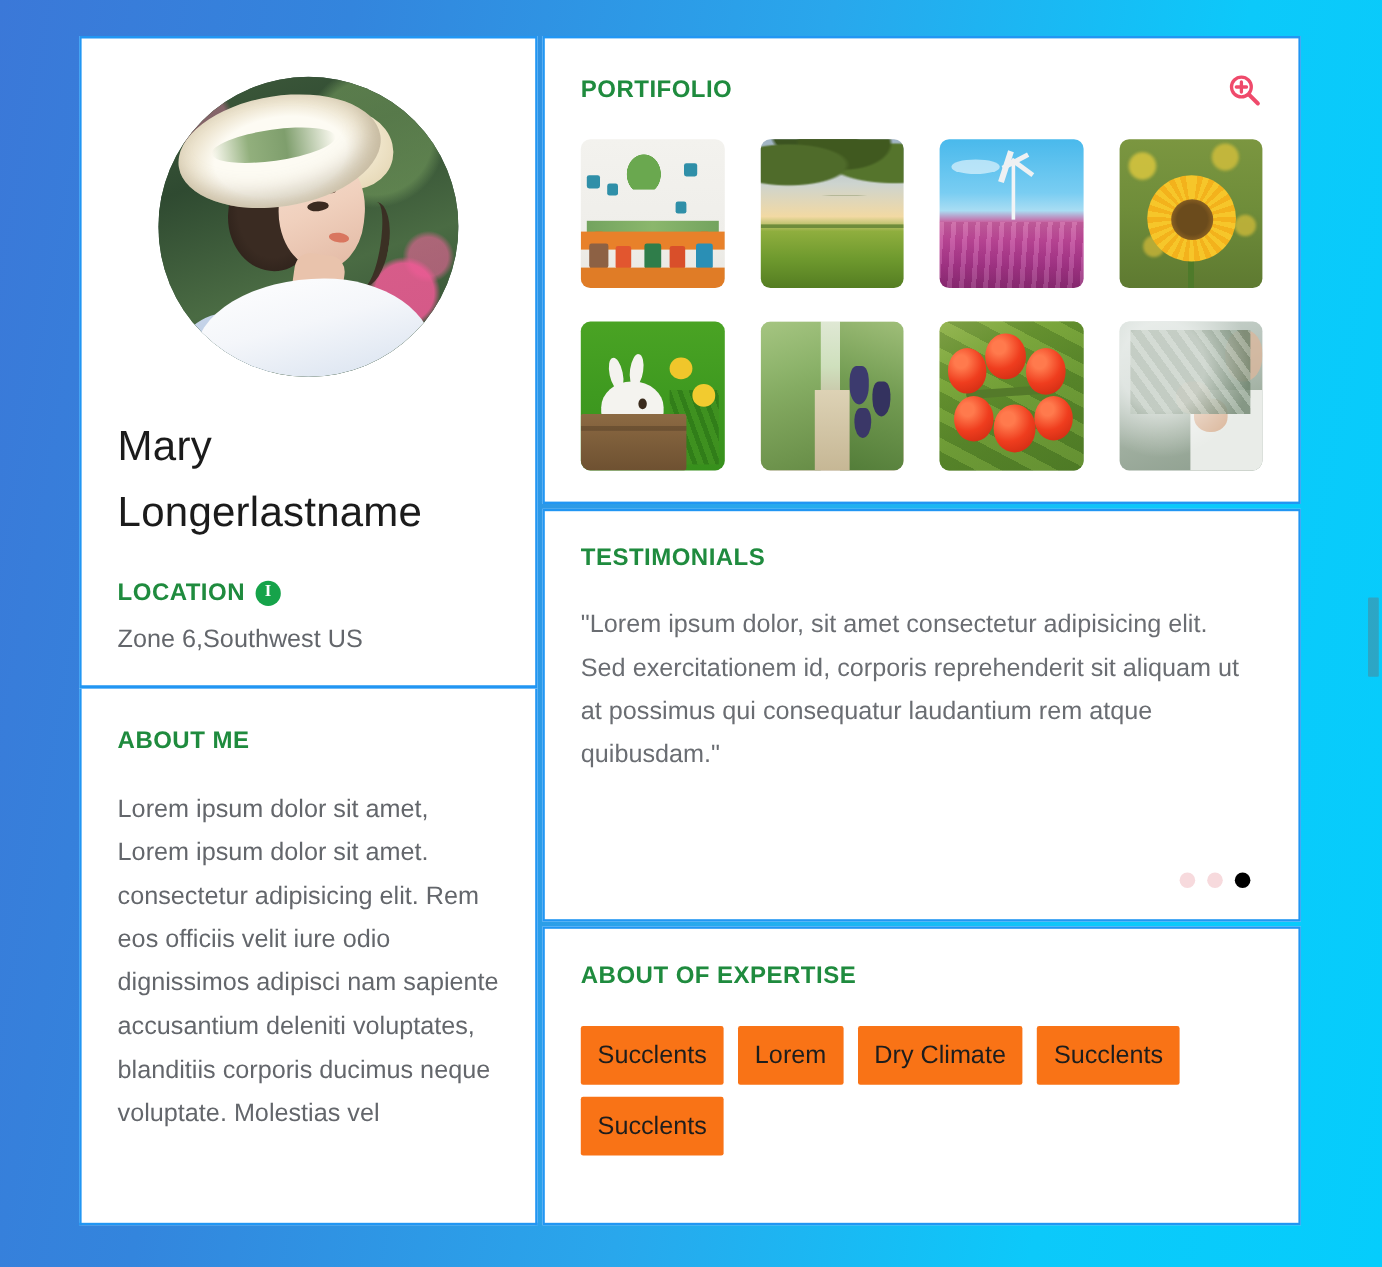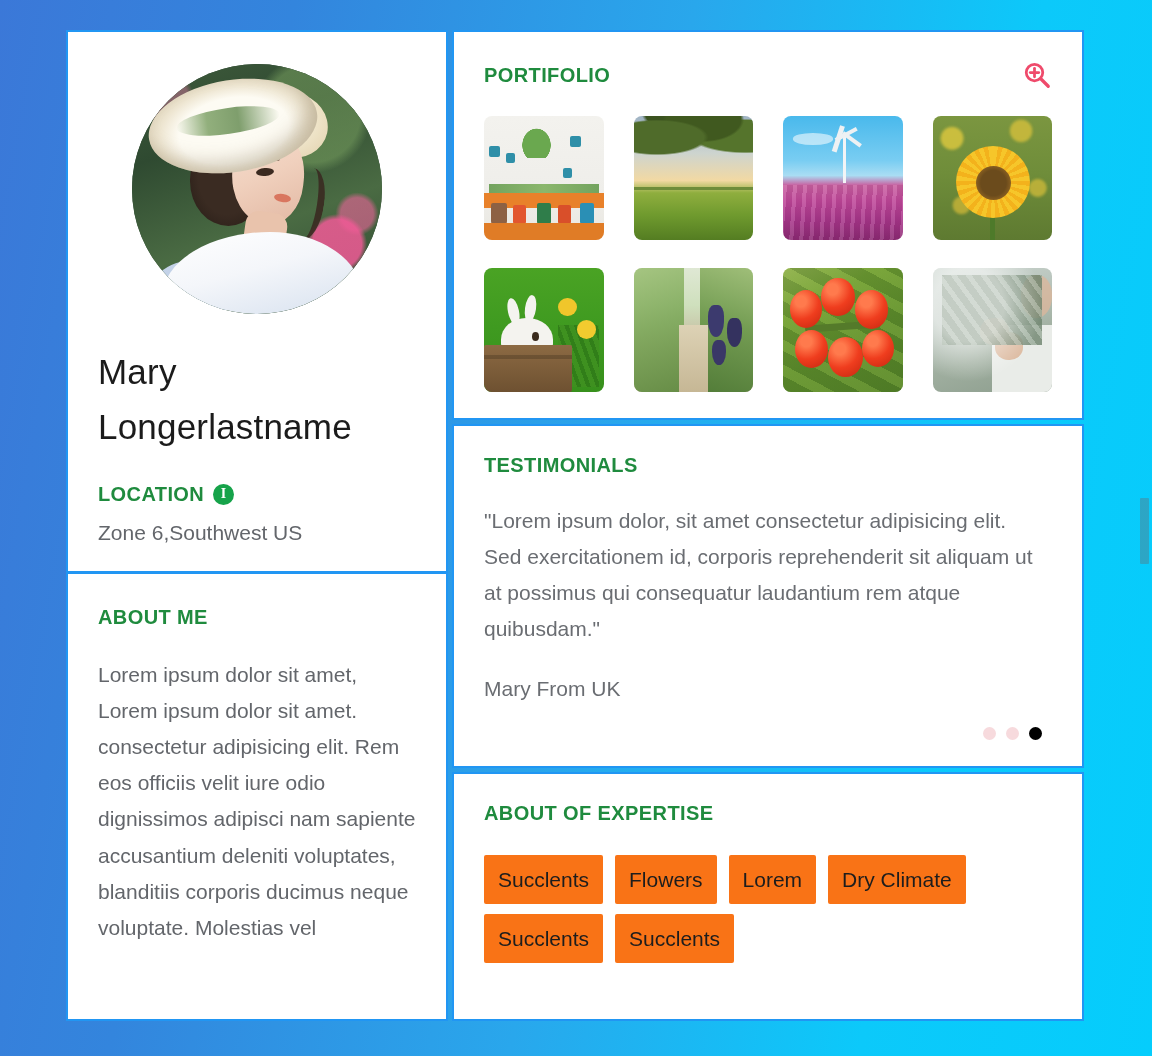--- a/index.html
+++ b/index.html
@@ -439,33 +439,31 @@
             <i class="hand2"></i>
           <i class="leaf"></i>
             <i class="fog"></i>
         </div>
       </div>
     </div>
 
     <div class="card card-testimonials">
       <div class="section-title">TESTIMONIALS</div>
       <div class="quote">"Lorem ipsum dolor, sit amet consectetur adipisicing elit. Sed exercitationem id, corporis reprehenderit sit aliquam ut at possimus qui consequatur laudantium rem atque quibusdam."</div>
-      <div class="quote-author">Mary From UK</div>
       <div class="dots">
         <span class="dot"></span>
         <span class="dot"></span>
         <span class="dot active"></span>
       </div>
     </div>
 
     <div class="card card-expertise">
       <div class="section-title">ABOUT OF EXPERTISE</div>
       <div class="tags">
         <span class="tag">Succlents</span>
-        <span class="tag">Flowers</span>
         <span class="tag">Lorem</span>
         <span class="tag">Dry Climate</span>
         <span class="tag">Succlents</span>
         <span class="tag">Succlents</span>
       </div>
     </div>
 
   </div>
 </div>
 

